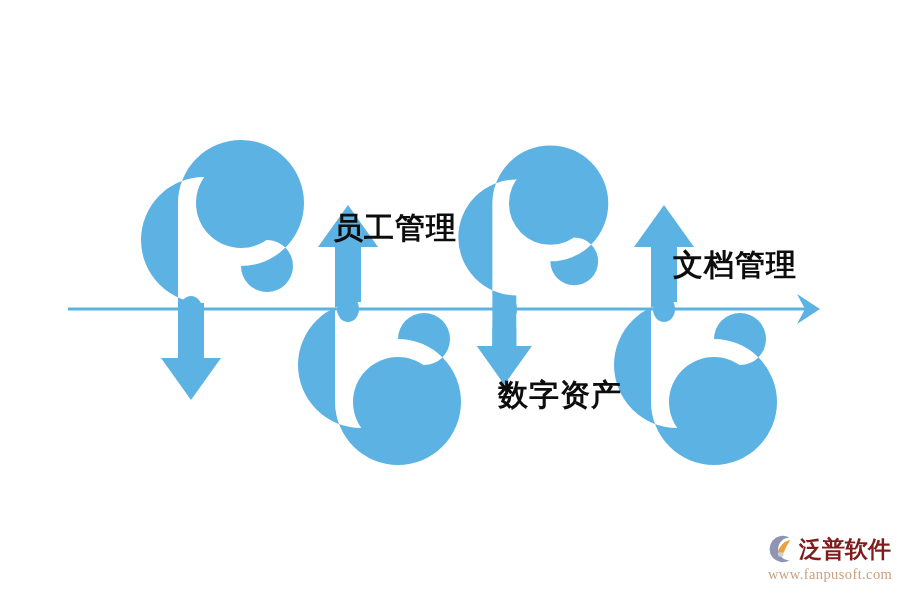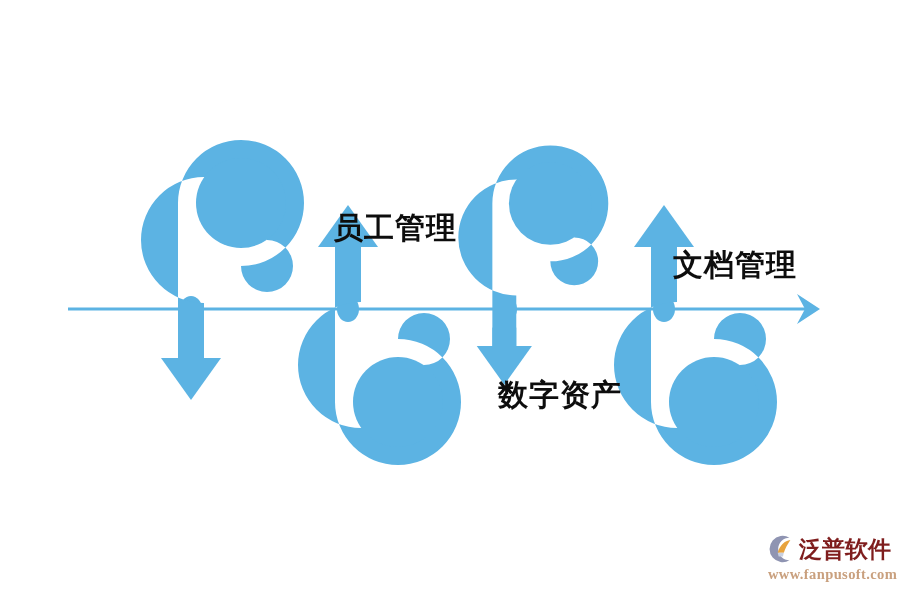--- a/index.html
+++ b/index.html
@@ -69,21 +69,20 @@
     line-height: 1;
     font-family: "Liberation Sans", "DejaVu Sans", sans-serif;
   }
   #watermark-url {
     font-size: 14.5px;
     color: #c9a07e;
     letter-spacing: 0.4px;
     margin-top: 2px;
     margin-left: 2px;
     font-family: "Liberation Serif", "DejaVu Serif", serif;
-    font-weight: bold;
   }
 </style>
 </head>
 <body>
 
 <div id="diagram-root">
 
   <svg id="timeline-svg" viewBox="0 0 900 600">
     <defs>
 

